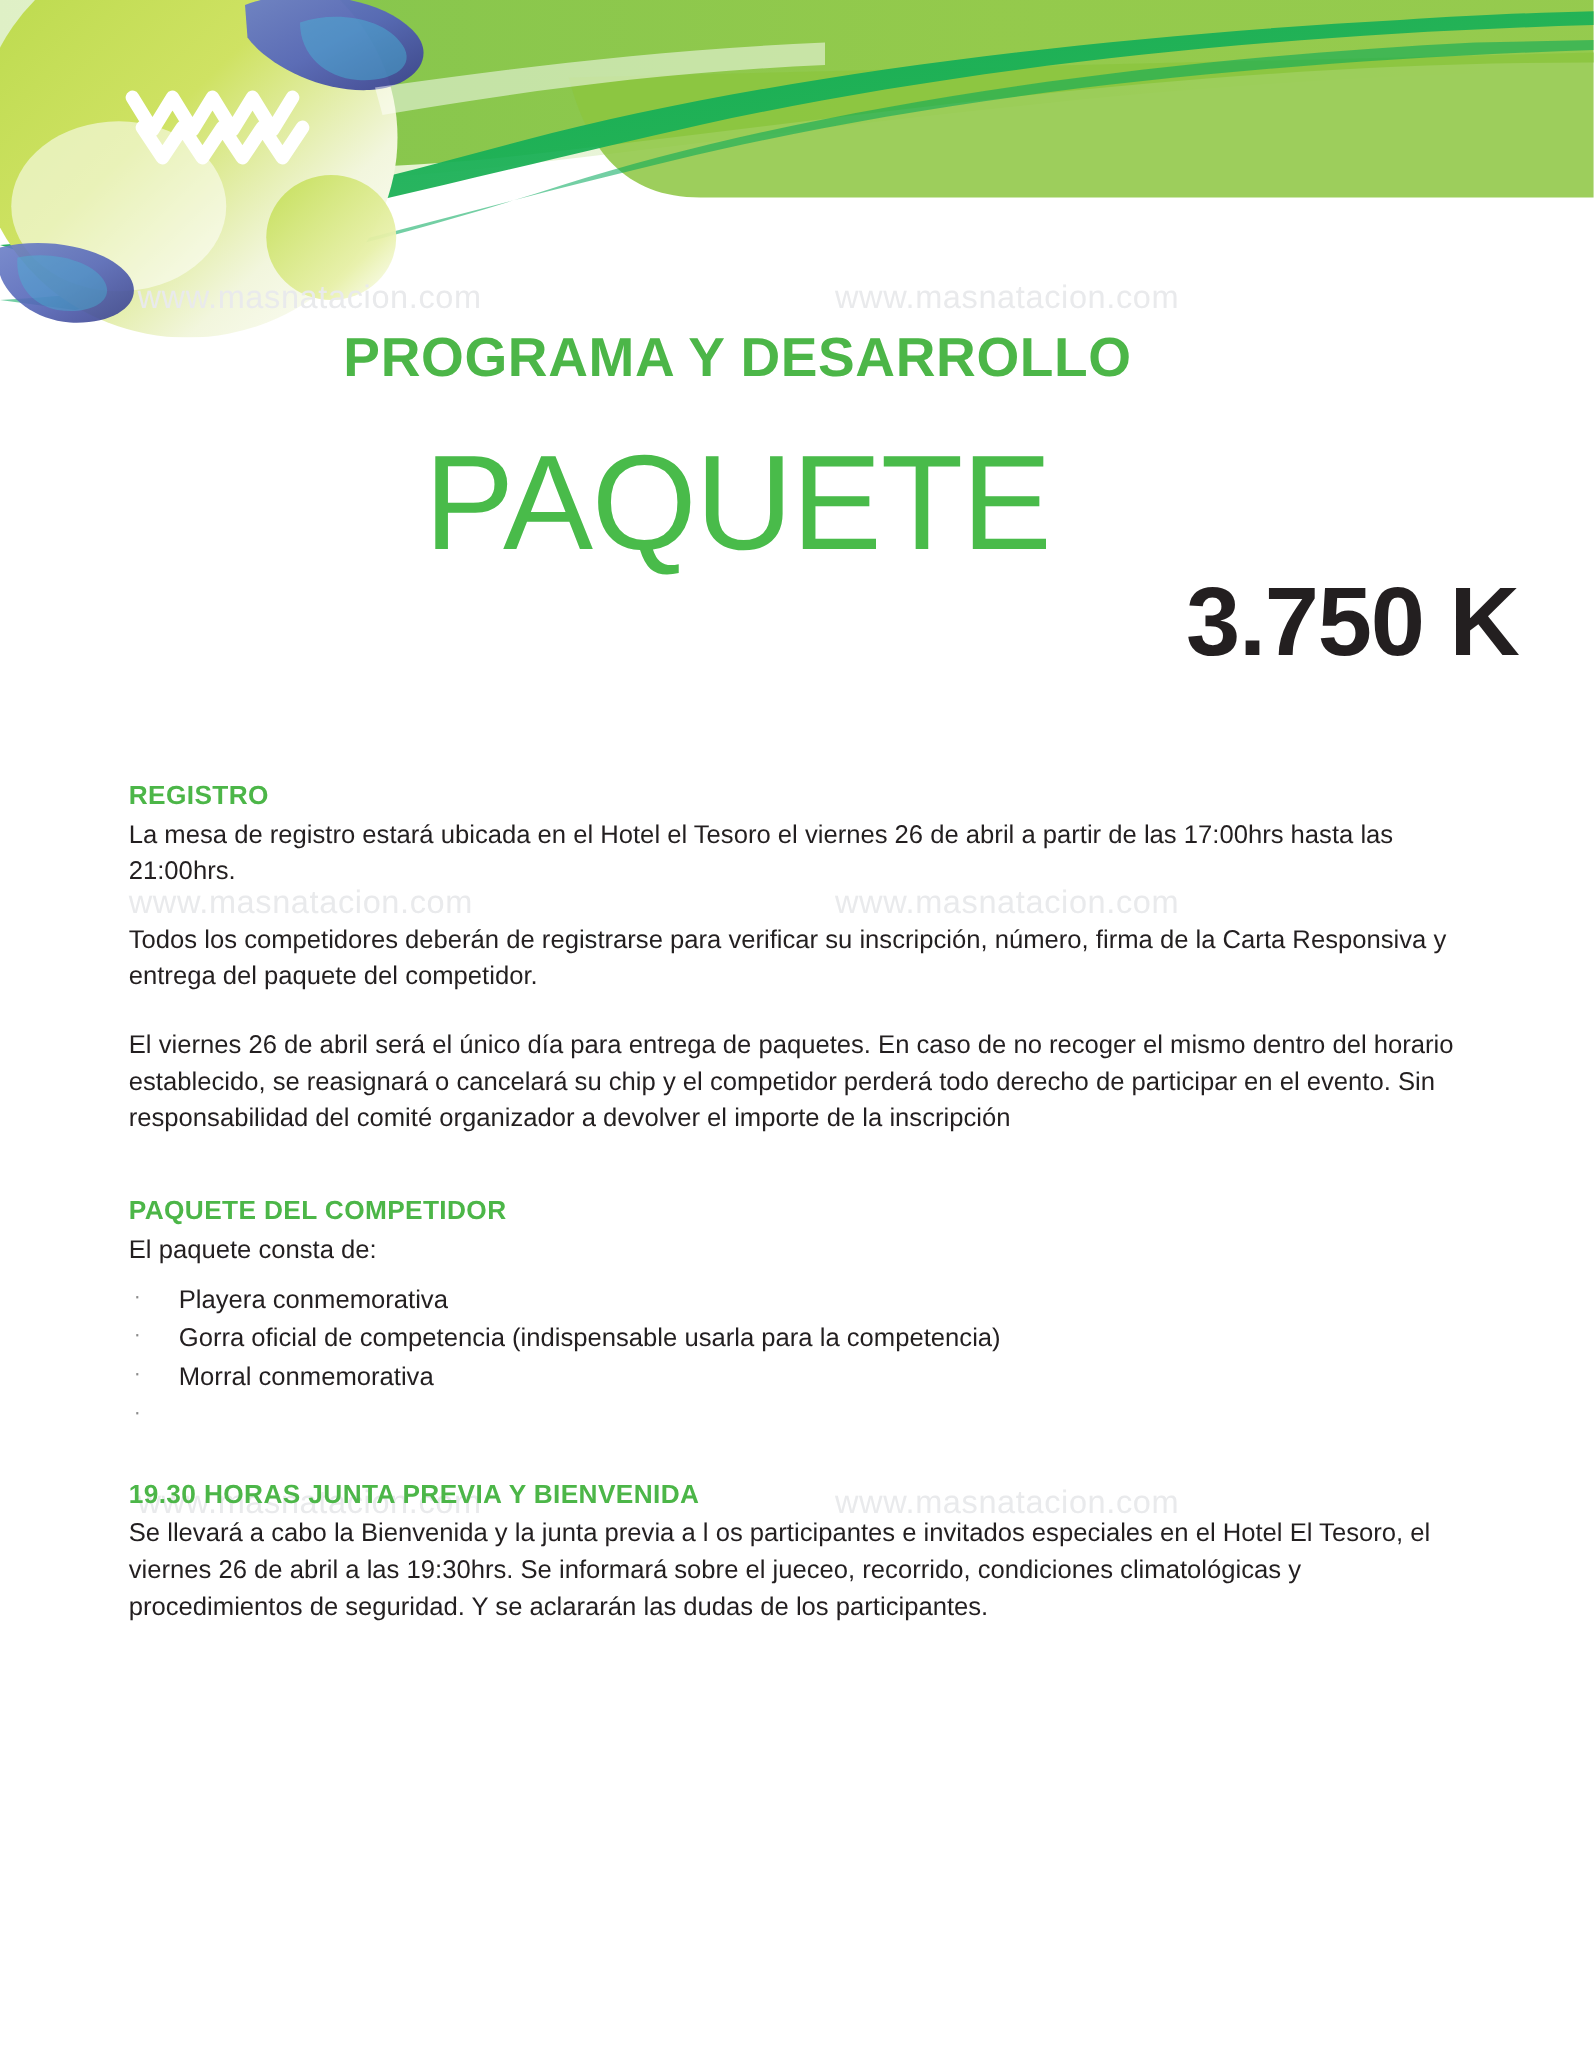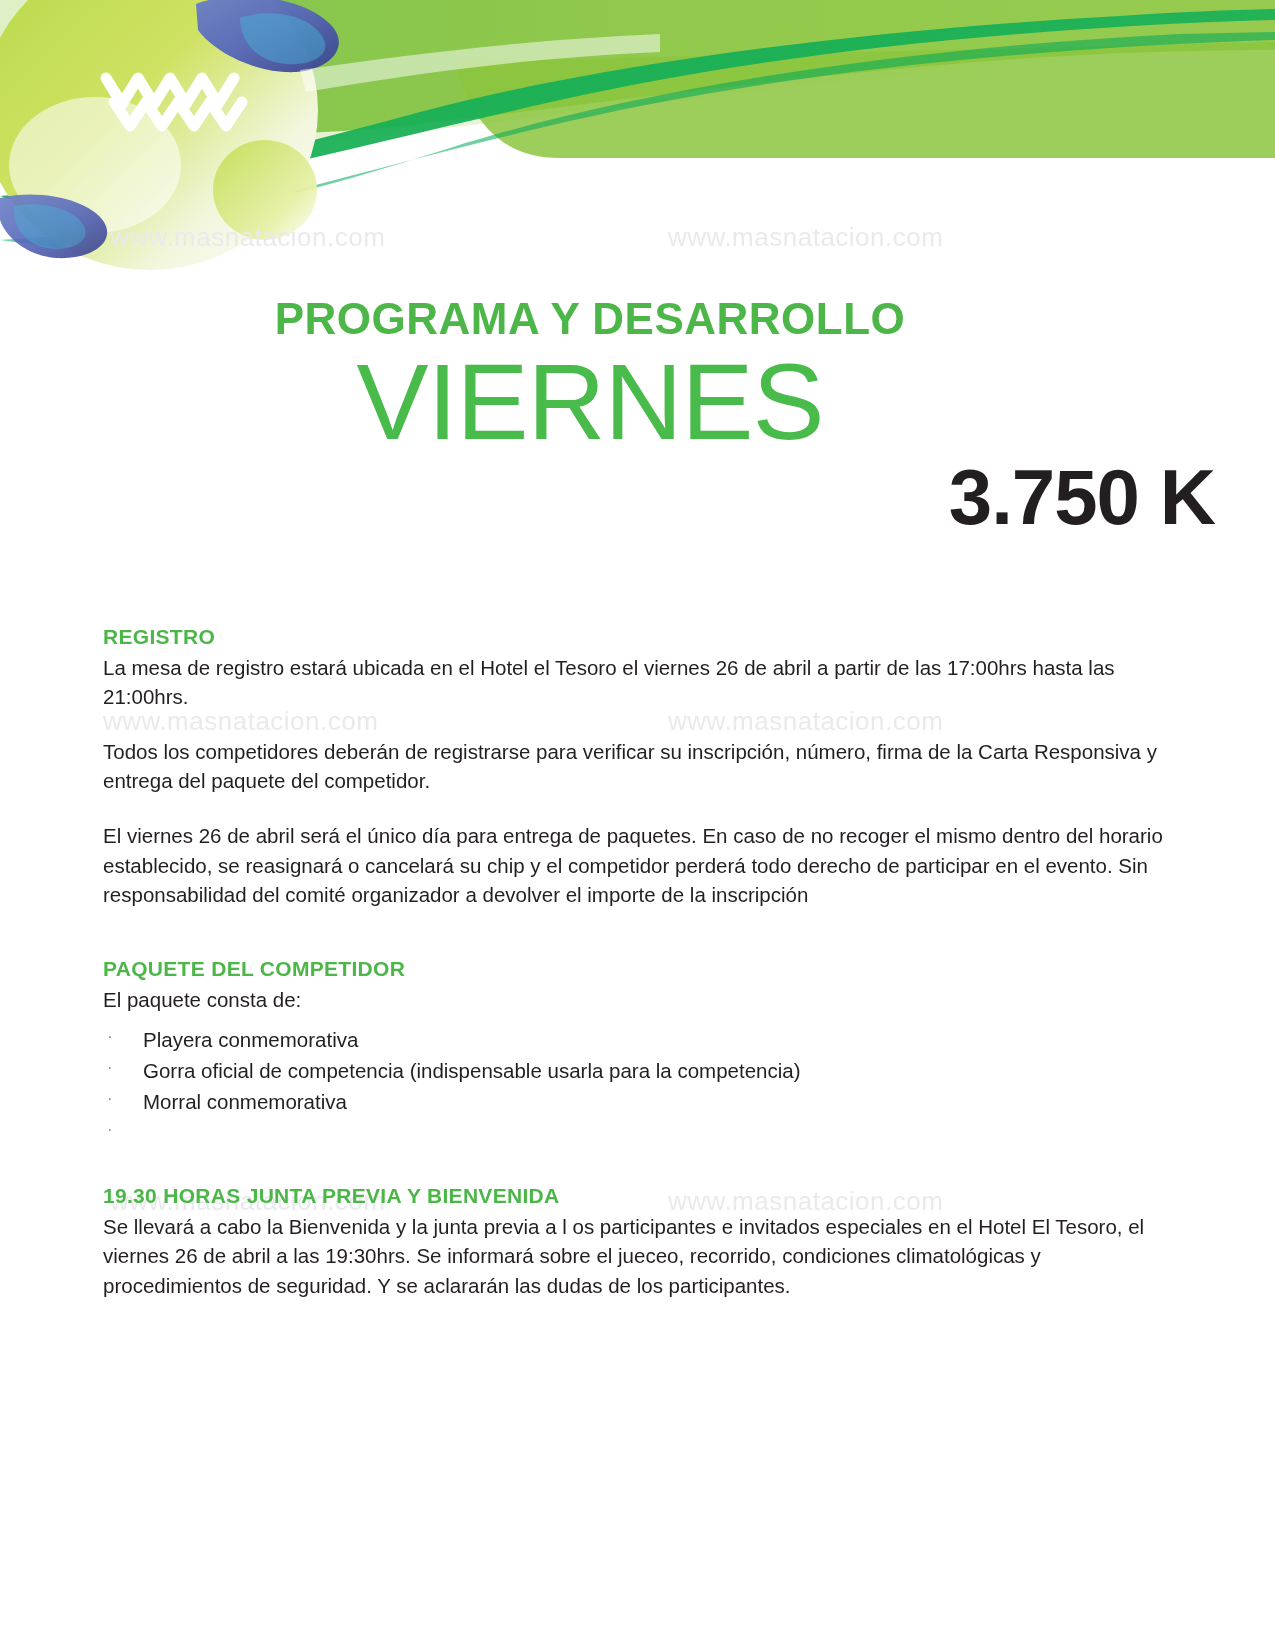--- a/index.html
+++ b/index.html
@@ -61,21 +61,20 @@
     top: 262px;
     left: 0;
     width: 1180px;
     text-align: center;
     font-size: 44px;
     font-weight: 700;
     font-stretch: condensed;
     letter-spacing: 0.5px;
     color: #4cb648;
     font-family: "Liberation Sans Narrow", "Liberation Sans", sans-serif;
-    margin-top: 32px;
   }
 
   .big-title {
     position: absolute;
     top: 348px;
     left: 0;
     width: 1180px;
     text-align: center;
     font-size: 108px;
     line-height: 1;
@@ -231,21 +230,21 @@
 <div class="watermark" style="left:110px; top:222px;">www.masnatacion.com</div>
 <div class="watermark" style="left:668px; top:222px;">www.masnatacion.com</div>
 <div class="watermark" style="left:103px; top:706px;">www.masnatacion.com</div>
 <div class="watermark" style="left:668px; top:706px;">www.masnatacion.com</div>
 <div class="watermark" style="left:110px; top:1186px;">www.masnatacion.com</div>
 <div class="watermark" style="left:668px; top:1186px;">www.masnatacion.com</div>
 
 <div class="content">
 
   <div class="kicker">PROGRAMA Y DESARROLLO</div>
-  <div class="big-title">VIERNES</div>
+  <div class="big-title">PAQUETE</div>
   <div class="big-subtitle">3.750 K</div>
 
   <div class="body-area">
 
 
     <section>
       <h3 class="section-heading">REGISTRO</h3>
       <p class="para">La mesa de registro estará ubicada en el Hotel el Tesoro el viernes 26 de abril a partir de las 17:00hrs hasta las 21:00hrs.</p>
       <p class="para">Todos los competidores deberán de registrarse para verificar su inscripción, número, firma de la Carta Responsiva y entrega del paquete del competidor.</p>
       <p class="para">El viernes 26 de abril será el único día para entrega de paquetes. En caso de no recoger el mismo dentro del horario establecido, se reasignará o cancelará su chip y el competidor perderá todo derecho de participar en el evento. Sin responsabilidad del comité organizador a devolver el importe de la inscripción</p>

